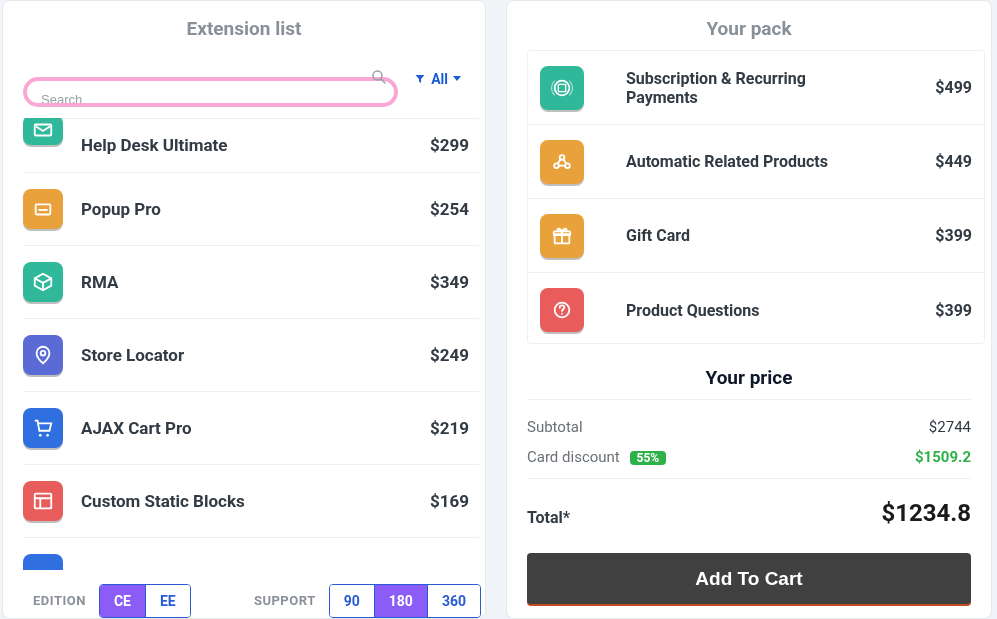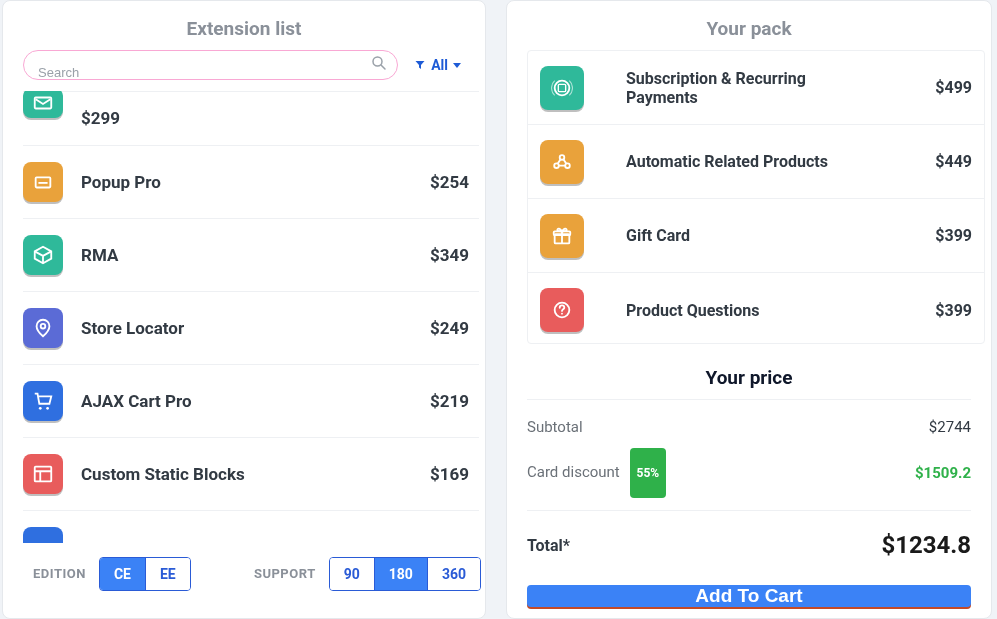--- a/index.html
+++ b/index.html
@@ -3,21 +3,21 @@
 <meta charset="utf-8">
 <style>
 * { box-sizing: border-box; margin: 0; padding: 0; }
 body { font-family: -apple-system, BlinkMacSystemFont, "Segoe UI", Roboto, Arial, sans-serif; background: #f0f3f7; width: 997px; height: 619px; overflow: hidden; display: flex; gap: 20px; padding: 0; }
 .panel { background: #fff; border-radius: 8px; border: 1px solid #e5e8ec; display: flex; flex-direction: column; }
 .left { width: 484px; margin-left: 2px; }
 .right { width: 486px; margin-right: 2px; }
 .panel-title { text-align: center; color: #8a9099; font-weight: 700; font-size: 19px; padding: 16px 0 10px; }
 .search-row { display: flex; align-items: center; padding: 0 20px 10px; gap: 12px; }
 .search-box { position: relative; flex: 1; }
-.search-input { width: 100%; height: 30px; border: 1px solid #f9a8d4; border-radius: 15px; padding: 14px 38px 0 14px; font-size: 13px; color: #444; outline: none; }
+.search-input { width: 100%; height: 30px; border: 4px solid #f9a8d4; border-radius: 15px; padding: 14px 38px 0 14px; font-size: 13px; color: #444; outline: none; margin-top: 27px; }
 .search-input::placeholder { color: #9aa1a9; }
 .search-icon { position: absolute; right: 10px; top: 50%; transform: translateY(-50%); color: #9aa1a9; }
 .filter { display: flex; align-items: center; gap: 5px; color: #1e5bd6; font-weight: 700; font-size: 14px; cursor: pointer; padding: 0 4px; }
 .filter svg { fill: #1e5bd6; }
 .list-wrap { position: relative; margin: 0 6px 0 20px; height: 452px; display: flex; }
 .list-scroll { overflow-y: auto; flex: 1; scrollbar-width: thin; scrollbar-color: #b0b0b0 transparent; }
 .list-scroll::-webkit-scrollbar { width: 8px; }
 .list-scroll::-webkit-scrollbar-track { background: transparent; }
 .list-scroll::-webkit-scrollbar-thumb { background: #b0b0b0; border-radius: 4px; }
 .ext-item { display: flex; align-items: center; height: 73px; border-bottom: 1px solid #eef0f3; cursor: pointer; padding-right: 10px; }
@@ -26,42 +26,42 @@
 .ext-icon.partial { height: 30px; margin-top: -30px; align-items: flex-end; padding-bottom: 4px; box-shadow: 0 2px 0 rgba(0,0,0,.25); }
 .ext-name { flex: 1; font-weight: 700; font-size: 17px; color: #323a43; }
 .ext-price { font-weight: 700; font-size: 17px; color: #323a43; }
 .partial-row { height: 40px; display: flex; align-items: flex-start; }
 .partial-row .ext-icon { width: 40px; height: 20px; border-radius: 8px 8px 0 0; box-shadow: none; margin-top: 16px; }
 .bottom-controls { display: flex; align-items: center; padding: 14px 4px 14px 30px; gap: 13px; }
 .ctrl-label { color: #8a9099; font-weight: 700; font-size: 13px; letter-spacing: .5px; }
 .btn-group { display: flex; border: 1px solid #2a5bd6; border-radius: 4px; overflow: hidden; }
 .btn-group .seg { padding: 8px 14px; font-weight: 700; font-size: 14px; cursor: pointer; background: #fff; color: #2a5bd6; border-right: 1px solid #2a5bd6; }
 .btn-group .seg:last-child { border-right: none; }
-.btn-group .seg.active { background: #3b82f6; color: #fff; }
+.btn-group .seg.active { background: #8b5cf6; color: #fff; }
 .spacer { flex: 1; }
 .pack-list-wrap { margin: 0 6px 0 20px; height: 294px; display: flex; }
 .pack-scroll { overflow-y: auto; flex: 1; scrollbar-width: thin; scrollbar-color: #b0b0b0 transparent; border: 1px solid #eef0f3; border-radius: 4px; }
 .pack-scroll::-webkit-scrollbar { width: 8px; }
 .pack-scroll::-webkit-scrollbar-thumb { background: #b0b0b0; border-radius: 4px; }
 .pack-item { display: flex; align-items: center; height: 74px; border-bottom: 1px solid #eef0f3; padding: 0 12px 0 12px; cursor: pointer; gap: 28px; }
 .pack-item:last-child { border-bottom: none; }
 .pack-icon { width: 44px; height: 44px; border-radius: 8px; margin-right: 14px; display: flex; align-items: center; justify-content: center; color: #fff; box-shadow: 0 2px 0 rgba(0,0,0,.25); }
 .pack-name { flex: 1; font-weight: 700; font-size: 16px; color: #323a43; }
 .pack-price { font-weight: 700; font-size: 16px; color: #323a43; margin-left: 40px; }
 .price-section { padding: 6px 20px 14px; }
 .price-title { text-align: center; color: #0f172a; font-weight: 700; font-size: 19px; padding: 16px 0 10px; border-bottom: 1px solid #eef0f3; margin-bottom: 12px; }
-.price-row { display: flex; justify-content: space-between; align-items: center; padding: 6px 0; font-size: 15px; }
+.price-row { display: flex; justify-content: space-between; align-items: flex-end; padding: 6px 0; font-size: 15px; }
 .price-row .label { color: #6b7178; }
 .price-row .value { color: #323a43; }
 .price-row.discount .value { color: #2fb14a; font-weight: 700; }
 .price-row.total { border-top: 1px solid #eef0f3; margin-top: 6px; padding-top: 20px; }
 .price-row.total .label { font-weight: 700; color: #323a43; font-size: 16px; }
 .price-row.total .value { font-weight: 700; color: #1a1a1a; font-size: 24px; }
-.badge { display: inline-block; background: #2fb14a; color: #fff; font-weight: 700; font-size: 12px; padding: 18px 7px; border-radius: 4px; margin-left: 6px; }
-.add-cart { margin: 6px 20px 14px; background: #3b82f6; color: #fff; border: none; border-radius: 4px; height: 52px; font-size: 19px; font-weight: 700; cursor: pointer; box-shadow: 0 2px 0 #c44a26; }
+.badge { display: inline-block; background: #2fb14a; color: #fff; font-weight: 700; font-size: 12px; padding: 0 7px; border-radius: 4px; margin-left: 6px; }
+.add-cart { margin: 6px 20px 14px; background: #404040; color: #fff; border: none; border-radius: 4px; height: 52px; font-size: 19px; font-weight: 700; cursor: pointer; box-shadow: 0 2px 0 #c44a26; }
 .chevron-down { width: 0; height: 0; border-left: 4px solid transparent; border-right: 4px solid transparent; border-top: 5px solid #1e5bd6; display: inline-block; }
 svg.ico { width: 22px; height: 22px; }
 svg.ico-sm { width: 18px; height: 18px; }
 </style>
 </head>
 <body>
 
 <svg width="0" height="0" style="position:absolute">
 <defs>
 <g id="i-mail">
@@ -139,20 +139,21 @@
     </div>
   </div>
   <div class="list-wrap">
     <div class="list-scroll" id="ext-scroll">
         <div class="ext-item" style="height: 55px;">
           <div class="ext-icon partial" style="background:#2fb99a">
             <svg class="ico" viewBox="0 0 24 24">
               <use href="#i-mail"></use>
             </svg>
           </div>
+          <div class="ext-name">Help Desk Ultimate</div>
           <div class="ext-price">$299</div>
         </div>
         <div class="ext-item">
           <div class="ext-icon" style="background:#e9a23b">
             <svg class="ico" viewBox="0 0 24 24">
               <use href="#i-popup"></use>
             </svg>
           </div>
           <div class="ext-name">Popup Pro</div>
           <div class="ext-price">$254</div>

